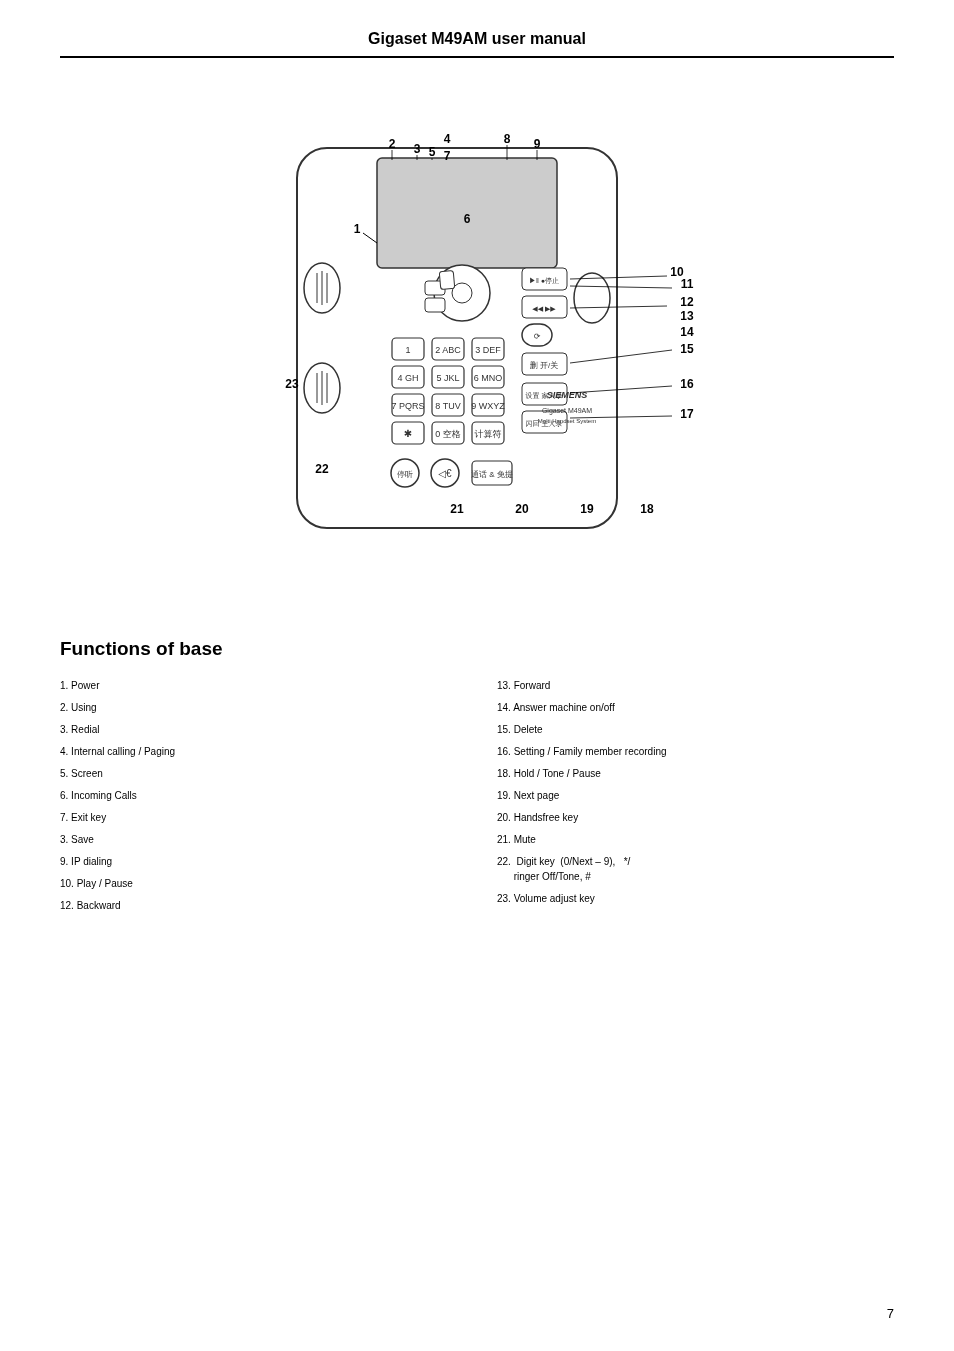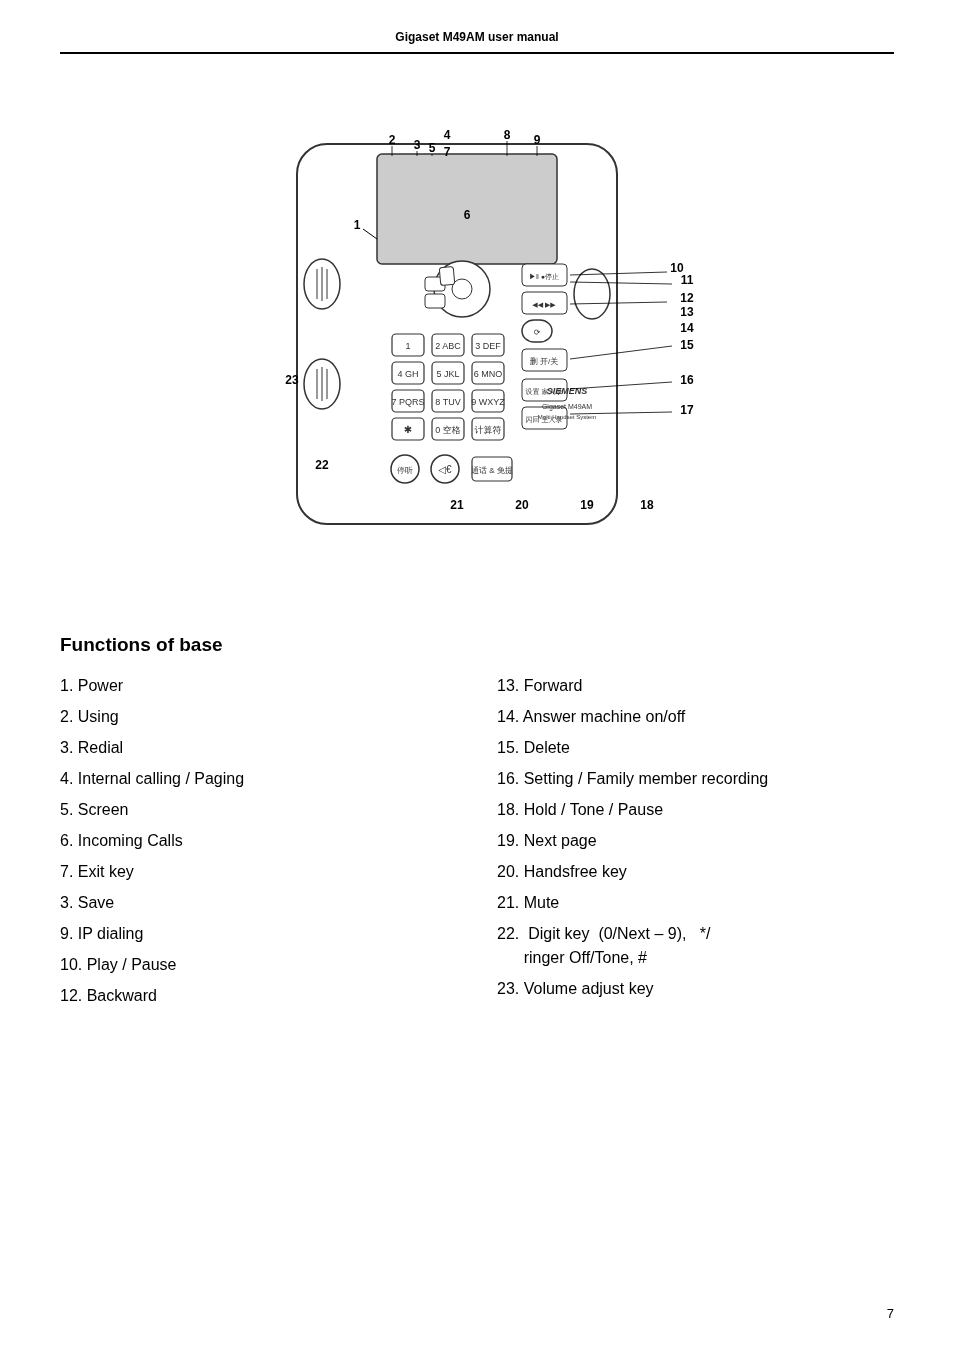--- a/index.html
+++ b/index.html
@@ -15,21 +15,21 @@
     .page {
       width: 954px;
       min-height: 1351px;
       padding: 30px 60px 40px 60px;
       position: relative;
     }
 
     .header {
       text-align: center;
       font-weight: bold;
-      font-size: 12px;
+      font-size: 16px;
       margin-bottom: 8px;
       padding-bottom: 8px;
       border-bottom: 2px solid #000;
     }
 
     .diagram-area {
       display: flex;
       justify-content: center;
       margin: 30px 0 20px 0;
       position: relative;
@@ -55,21 +55,21 @@
       flex: 1;
     }
 
     .functions-col ol {
       list-style: none;
       padding: 0;
     }
 
     .functions-col li {
       margin-bottom: 7px;
-      font-size: 16px;
+      font-size: 10px;
       line-height: 1.5;
     }
 
     .page-number {
       position: absolute;
       bottom: 30px;
       right: 60px;
       font-size: 13px;
     }
 

